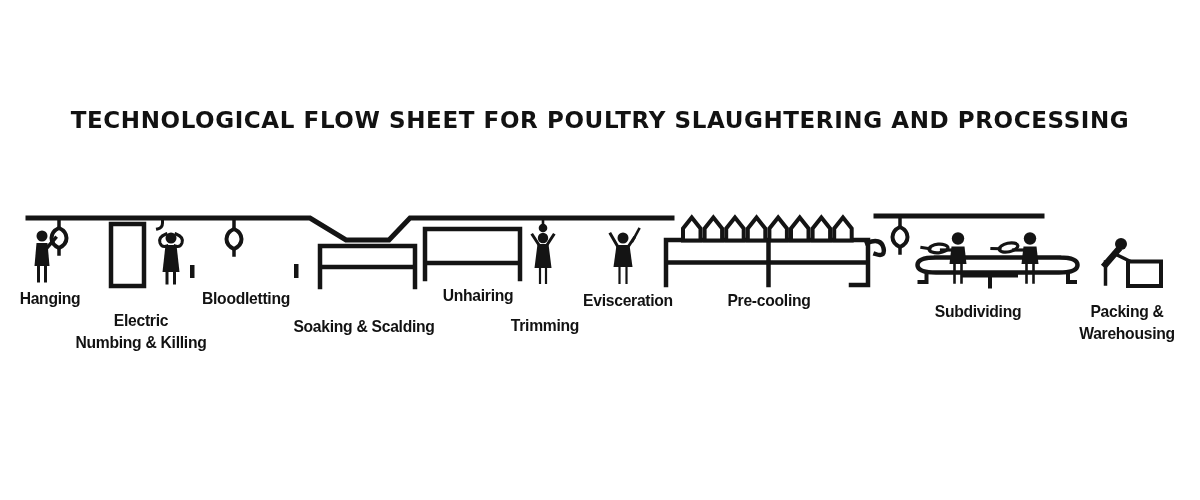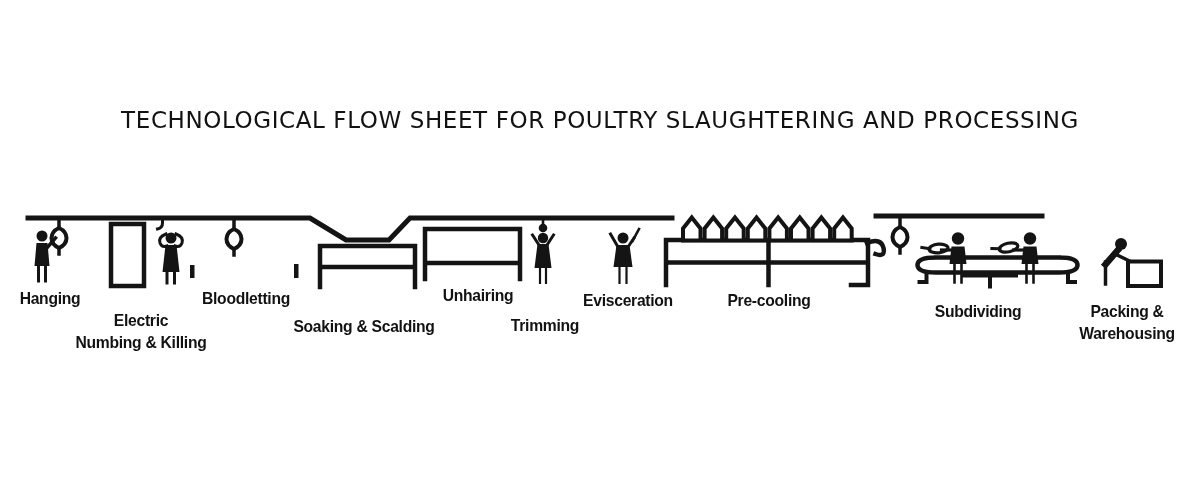--- a/index.html
+++ b/index.html
@@ -10,21 +10,21 @@
     background: #ffffff;
     overflow: hidden;
     font-family: "Liberation Sans", sans-serif;
   }
   .diagram-title {
     position: absolute;
     left: 0; right: 0;
     top: 107px;
     text-align: center;
     font-family: "DejaVu Sans", sans-serif;
-    font-weight: 400;
+    font-weight: 700;
     font-size: 23px;
     letter-spacing: 0.6px;
     color: #121212;
     white-space: nowrap;
   }
   .diagram-svg { position: absolute; left: 0; top: 0; }
   .label {
     position: absolute;
     width: 220px;
     text-align: center;

